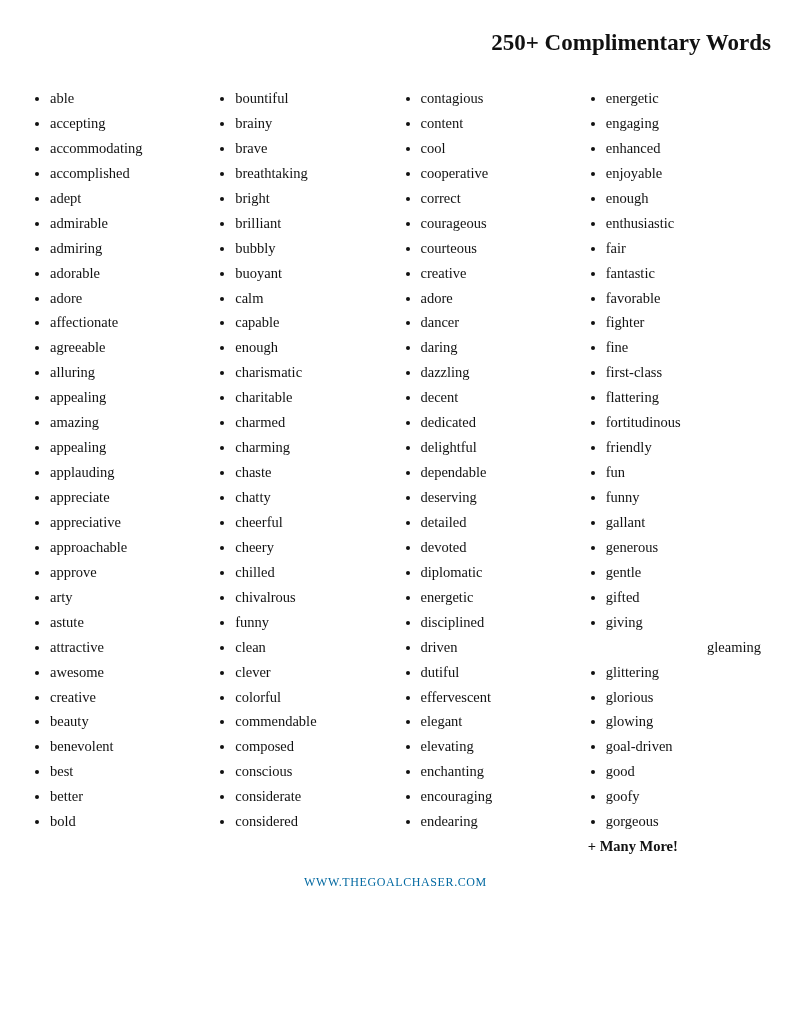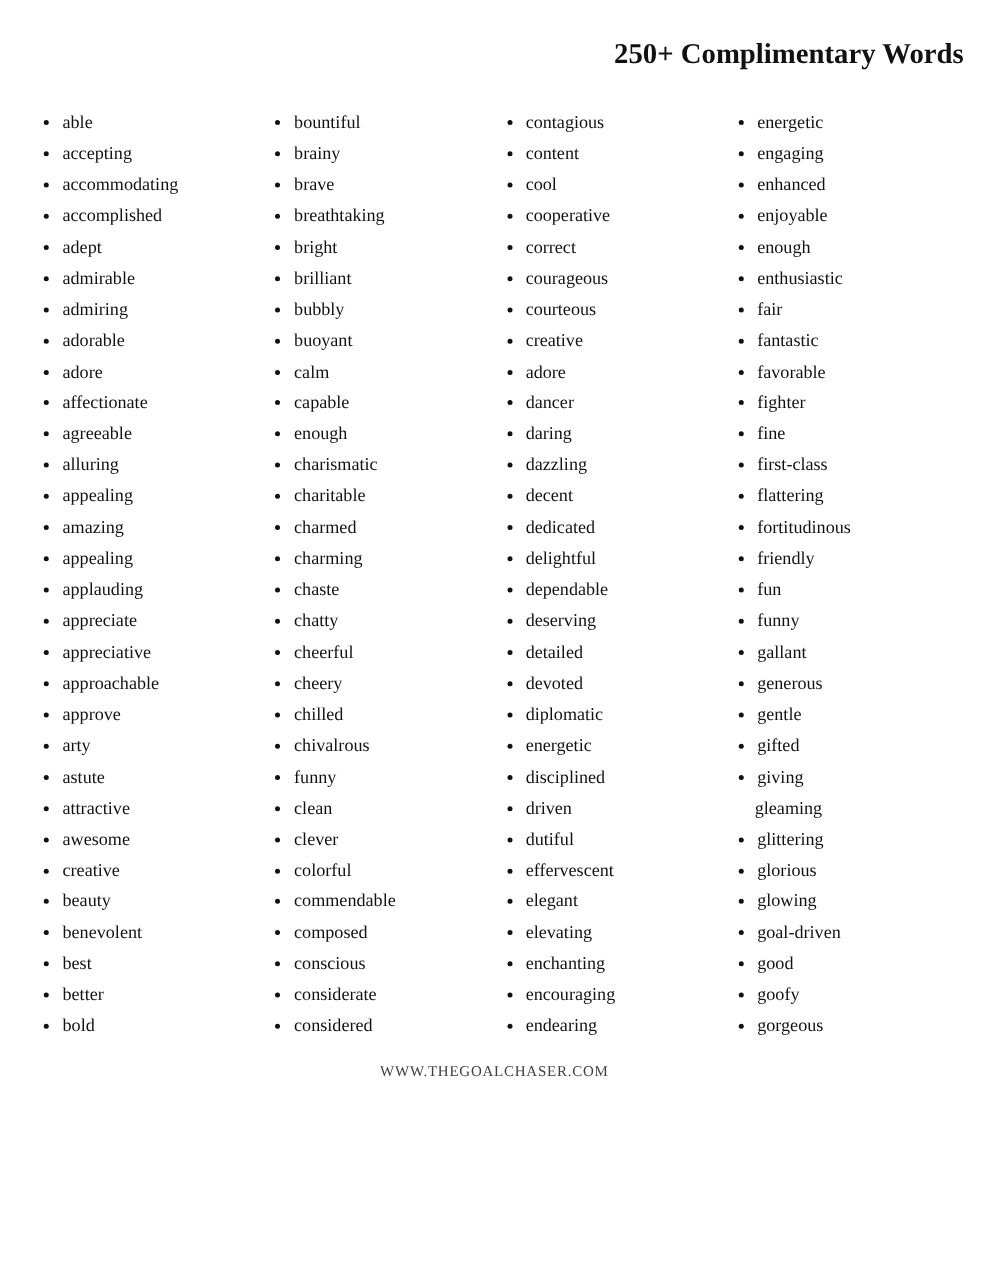--- a/index.html
+++ b/index.html
@@ -28,21 +28,21 @@
       padding-left: 20px;
     }
     .column ul li {
       font-size: 14.5px;
       line-height: 1.72;
       color: #111;
     }
     .footer {
       text-align: center;
       font-size: 12px;
-      color: #404040;
+      color: #0369a1;
       margin-top: 16px;
       letter-spacing: 0.05em;
     }
   </style>
 </head>
 <body>
 
 <h1>250+ Complimentary Words</h1>
 
 <div class="columns">
@@ -165,25 +165,26 @@
         <li>flattering</li>
         <li>fortitudinous</li>
         <li>friendly</li>
         <li>fun</li>
         <li>funny</li>
         <li>gallant</li>
         <li>generous</li>
         <li>gentle</li>
         <li>gifted</li>
         <li>giving</li>
-        <li style="list-style: none; margin-left: -2px;">  gleaming</li>
+        <li style="list-style: none; margin-left: -2px; text-align: right;">  gleaming</li>
         <li>glittering</li>
         <li>glorious</li>
         <li>glowing</li>
         <li>goal-driven</li>
         <li>good</li>
         <li>goofy</li>
         <li>gorgeous</li>
+        <li style="list-style: none; margin-left: -18px; font-weight: bold;">+ Many More!</li>
       </ul>
     </div>
   </div>
 
 <div class="footer">WWW.THEGOALCHASER.COM</div>
 
 </body></html>

